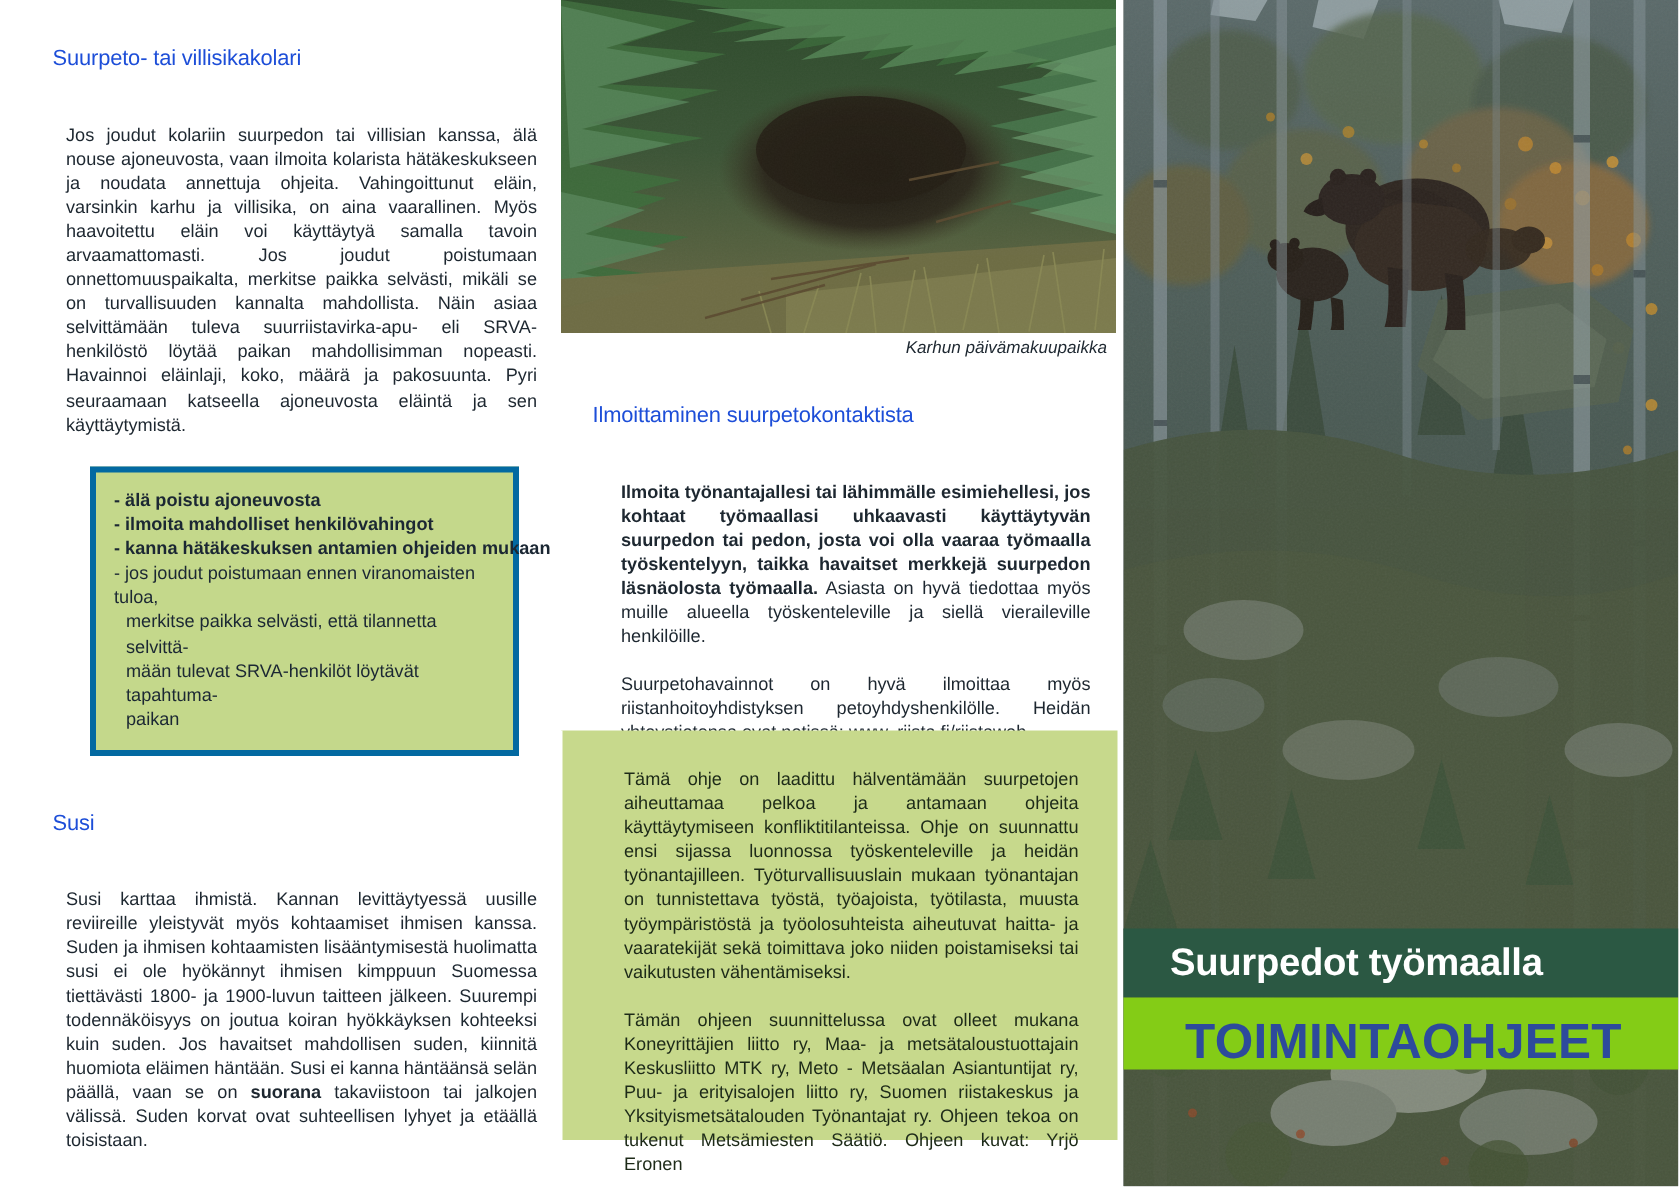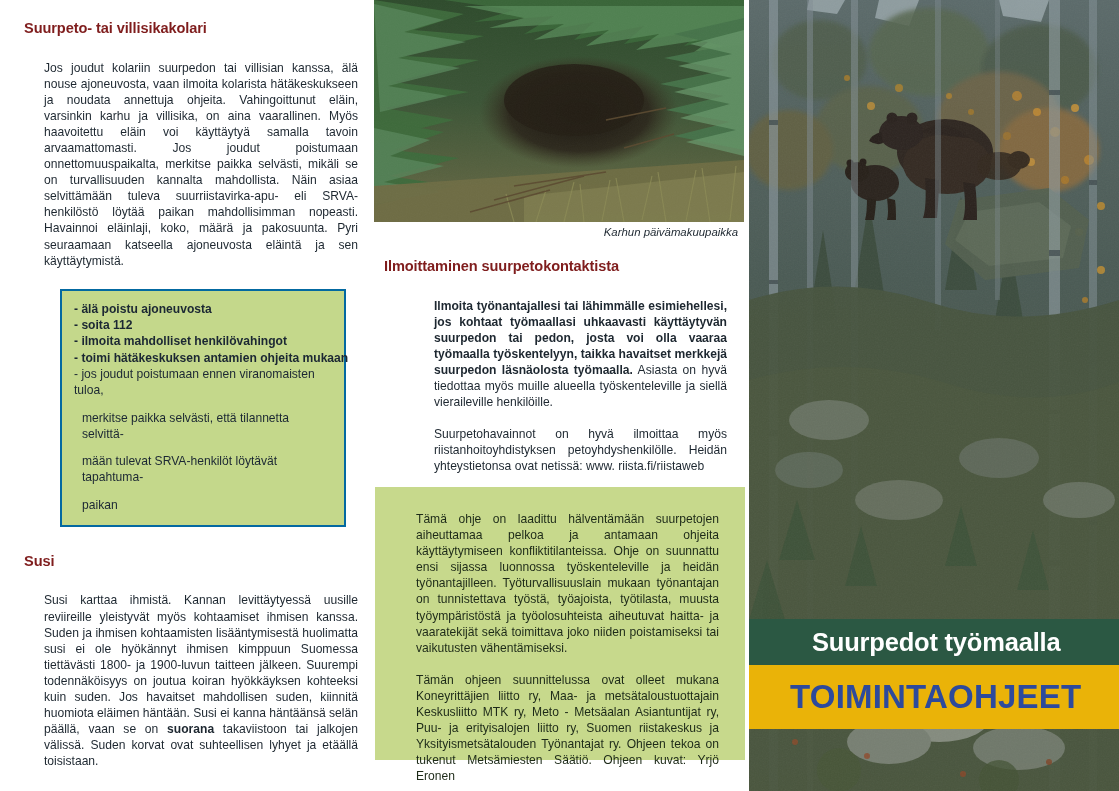--- a/index.html
+++ b/index.html
@@ -29,24 +29,24 @@
     height: 791px;
     box-sizing: border-box;
   }
   #col-left  { left: 0px;   width: 374px; }
   #col-mid   { left: 374px; width: 375px; }
   #col-right { left: 749px; width: 370px; }
 
   
   .h-sec {
     font-size: 14.6px;
-    font-weight: bold;
-    color: #7f1d1d;
+    font-weight: normal;
+    color: #1d4ed8;
     letter-spacing: -0.1px;
-    margin: 6px;
+    margin: 17px;
     line-height: 1.2;
   }
   .body-p {
     font-size: 12.1px;
     line-height: 16.1px;
     color: #1d2730;
     text-align: justify;
     margin: 0;
     hyphens: auto;
   }
@@ -63,38 +63,38 @@
   .indent { margin-left: 26px; }
   .sp-16 { height: 16px; }
   .sp-20 { height: 20px; }
   .sp-26 { height: 26px; }
 
   
   #bullet-box {
     margin-left: 42px;
     margin-right: 12px;
     background: #c4d88b;
-    border: 2px solid #0369a1;
+    border: 4px solid #0369a1;
     box-sizing: border-box;
     padding: 10px 12px 12px 12px;
   }
   .bullet-line {
     font-size: 12.1px;
     line-height: 16.3px;
     font-weight: bold;
     color: #1b2733;
     white-space: nowrap;
   }
   .bullet-wrap {
     font-size: 12.1px;
     line-height: 16.3px;
     font-weight: normal;
     color: #1b2733;
   }
-  .bullet-wrap .cont { display: block; padding-left: 8px; margin-top: 11px; }
+  .bullet-wrap .cont { display: block; padding-left: 8px; }
 
   
   #photo-den {
     position: absolute;
     left: 0px; top: 0px;
     width: 370px; height: 222px;
     overflow: hidden;
     background: #2c4a2a;
   }
   #photo-den svg { display: block; width: 370px; height: 222px; }
@@ -109,21 +109,21 @@
     color: #1d2730;
   }
 
   #mid-text {
     position: absolute;
     left: 0; top: 252px;
     width: 375px;
     padding: 0 22px 0 4px;
     box-sizing: border-box;
   }
-  #mid-text .indent { margin-left: 56px; }
+  #mid-text .indent { margin-left: 36px; }
 
   
   #green-panel {
     position: absolute;
     left: 0px; top: 487px;
     width: 371px; height: 273px;
     background: #c7d98c;
     box-sizing: border-box;
     padding: 24px 26px 0 42px;
   }
@@ -142,34 +142,34 @@
   #title-block {
     position: absolute;
     left: 0px; top: 619px;
     width: 370px;
   }
   #title-green {
     background: #2b5843;
     height: 46px;
     display: flex;
     align-items: center;
-    padding-left: 63px;
+    padding-left: 31px;
     box-sizing: border-box;
   }
   #title-green span {
     color: #ffffff;
     font-size: 25.5px;
     font-weight: bold;
     letter-spacing: -0.2px;
   }
   #title-white {
-    background: #eab308;
-    height: 64px;
+    background: #84cc16;
+    height: 48px;
     display: flex;
-    align-items: center;
+    align-items: flex-end;
     padding-left: 41px;
     box-sizing: border-box;
   }
   #title-white span {
     color: #2d4a9c;
     font-size: 33px;
     font-weight: bold;
     letter-spacing: 0.2px;
   }
 
@@ -190,23 +190,22 @@
     <div id="left-inner">
 
       <div class="h-sec">Suurpeto- tai villisikakolari</div>
       <div class="sp-16"></div>
       <p class="body-p indent">Jos joudut kolariin suurpedon tai villisian kanssa, älä nouse ajoneuvosta, vaan ilmoita kolarista hätäkeskukseen ja noudata annettuja ohjeita. Vahingoittunut eläin, varsinkin karhu ja villisika, on aina vaarallinen. Myös haavoitettu eläin voi käyttäytyä samalla tavoin arvaamattomasti. Jos joudut poistumaan onnettomuuspaikalta, merkitse paikka selvästi, mikäli se on turvallisuuden kannalta mahdollista. Näin asiaa selvittämään tuleva suurriistavirka-apu- eli SRVA-henkilöstö löytää paikan mahdollisimman nopeasti. Havainnoi eläinlaji, koko, määrä ja pakosuunta. Pyri seuraamaan katseella ajoneuvosta eläintä ja sen käyttäytymistä.</p>
 
       <div class="sp-20"></div>
 
       <div id="bullet-box">
         <div class="bullet-line">- älä poistu ajoneuvosta</div>
-        <div class="bullet-line">- soita 112</div>
         <div class="bullet-line">- ilmoita mahdolliset henkilövahingot</div>
-        <div class="bullet-line">- toimi hätäkeskuksen antamien ohjeita mukaan</div>
+        <div class="bullet-line">- kanna hätäkeskuksen antamien ohjeiden mukaan</div>
         <div class="bullet-wrap">
           <span>- jos joudut poistumaan ennen viranomaisten tuloa,</span>
           <span class="cont">merkitse paikka selvästi, että tilannetta selvittä-</span>
           <span class="cont">mään tulevat SRVA-henkilöt löytävät tapahtuma-</span>
           <span class="cont">paikan</span>
         </div>
       </div>
 
       <div class="sp-20"></div>
 

